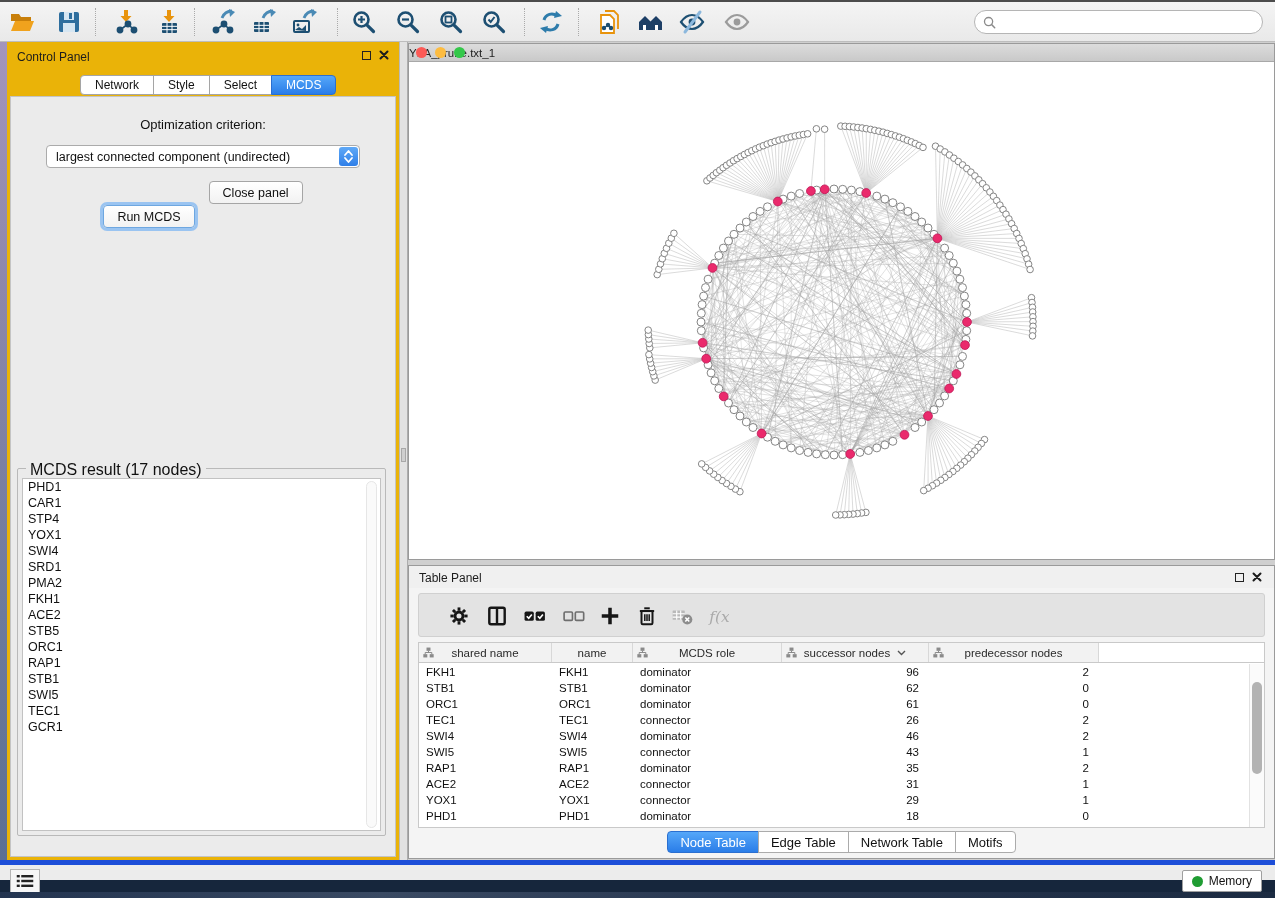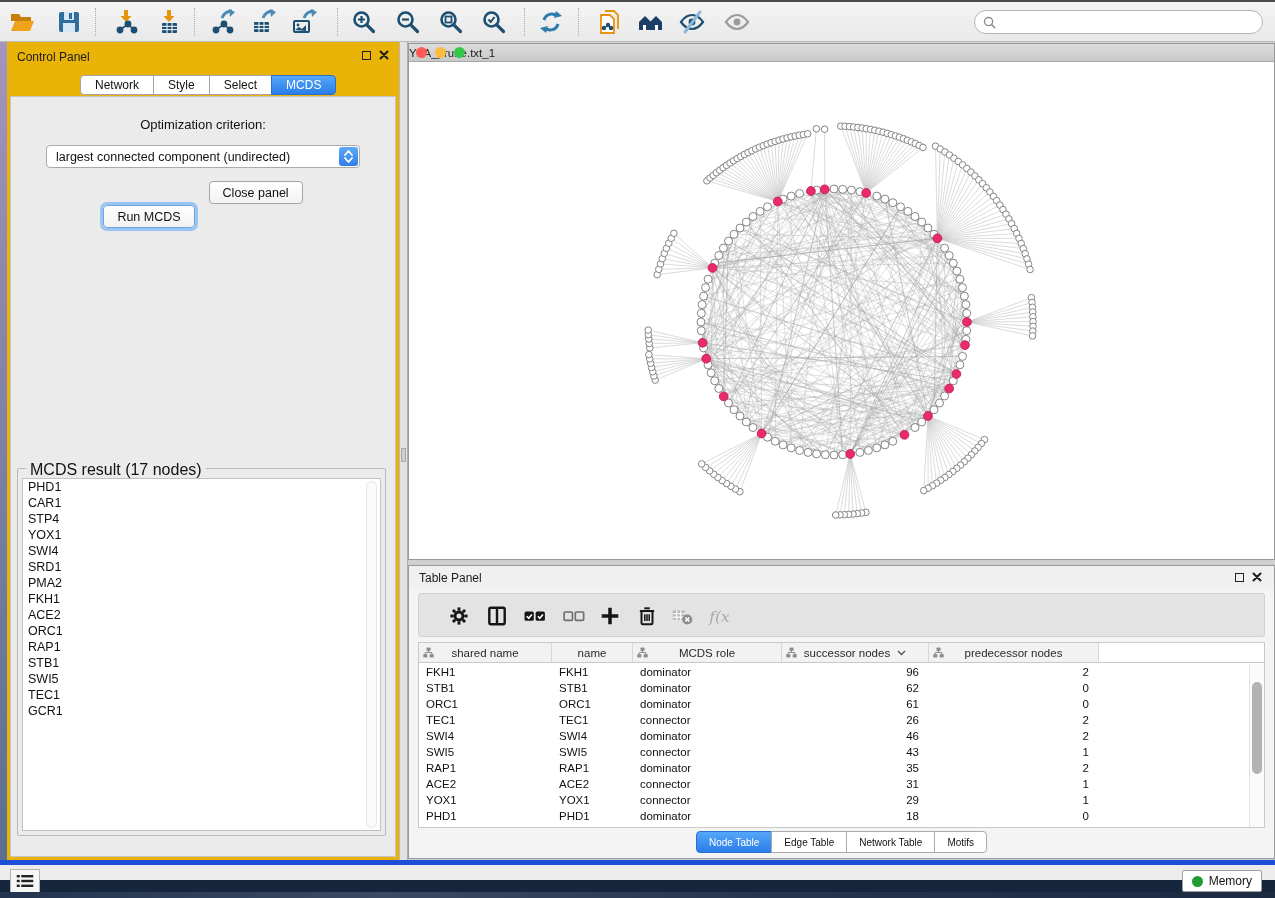--- a/index.html
+++ b/index.html
@@ -77,21 +77,21 @@
   .th svg.colicon { width:11px; height:11px; position:absolute; left:4px; }
   .th svg.sort { width:9px; height:6px; margin-left:2px; }
   .trows { position:absolute; left:0; right:15px; top:21px; bottom:0; overflow:hidden; }
   .trow { display:grid; grid-template-columns:133px 81px 149px 147px 170px 1fr; height:16px; }
   .td { font-size:11.5px; color:#111; line-height:16px; padding-left:7px; white-space:nowrap; }
   .td.num { text-align:right; padding-right:10px; }
   .vtrack { position:absolute; right:0; top:21px; bottom:0; width:15px; background:#fbfbfb; border-left:1px solid #e2e2e2; }
   .vthumb { position:absolute; left:2px; top:18px; width:10px; height:92px; background:#b3b3b3; border-radius:6px; }
   .t-tabs { position:absolute; left:0; right:0; bottom:3px; height:24px; display:flex; justify-content:center; }
   .t-tab { height:22px; padding:0 12px; background:#fff; border:1px solid #ababab; margin-left:-1px;
-    font-size:10px; color:#111; display:flex; align-items:center; }
+    font-size:13px; color:#111; display:flex; align-items:center; }
   .t-tab:first-child { border-radius:4px 0 0 4px; margin-left:0; }
   .t-tab:last-child { border-radius:0 4px 4px 0; }
   .t-tab.active { background:linear-gradient(#55a7f9,#2a7de8); border-color:#2a6fd0; color:#fff; }
   
   .statusbar { position:absolute; left:0; top:860px; right:0; height:20px; background:#ececec; border-top:5px solid #1d4ed8; }
   .stat-left { position:absolute; left:10px; top:4px; width:30px; height:24px; background:#f6f6f6; border:1px solid #b5b5b5; display:flex; align-items:center; justify-content:center; }
   .stat-left svg { width:18px; height:14px; }
   .memory-btn { position:absolute; right:13px; top:5px; height:22px; padding:0 9px; background:#fff; border:1px solid #9f9f9f;
     border-radius:2px; display:flex; align-items:center; gap:6px; font-size:12px; color:#111; }
   .memdot { width:11px; height:11px; border-radius:50%; background:#1f9c32; }
@@ -293,20 +293,21 @@
             <div class="list-track"></div>
           <div class="mcds-item">PHD1</div>
               <div class="mcds-item">CAR1</div>
               <div class="mcds-item">STP4</div>
               <div class="mcds-item">YOX1</div>
               <div class="mcds-item">SWI4</div>
               <div class="mcds-item">SRD1</div>
               <div class="mcds-item">PMA2</div>
               <div class="mcds-item">FKH1</div>
               <div class="mcds-item">ACE2</div>
+              <div class="mcds-item">STB5</div>
               <div class="mcds-item">ORC1</div>
               <div class="mcds-item">RAP1</div>
               <div class="mcds-item">STB1</div>
               <div class="mcds-item">SWI5</div>
               <div class="mcds-item">TEC1</div>
               <div class="mcds-item">GCR1</div>
             </div>
         </div>
       </div>
     </div>

